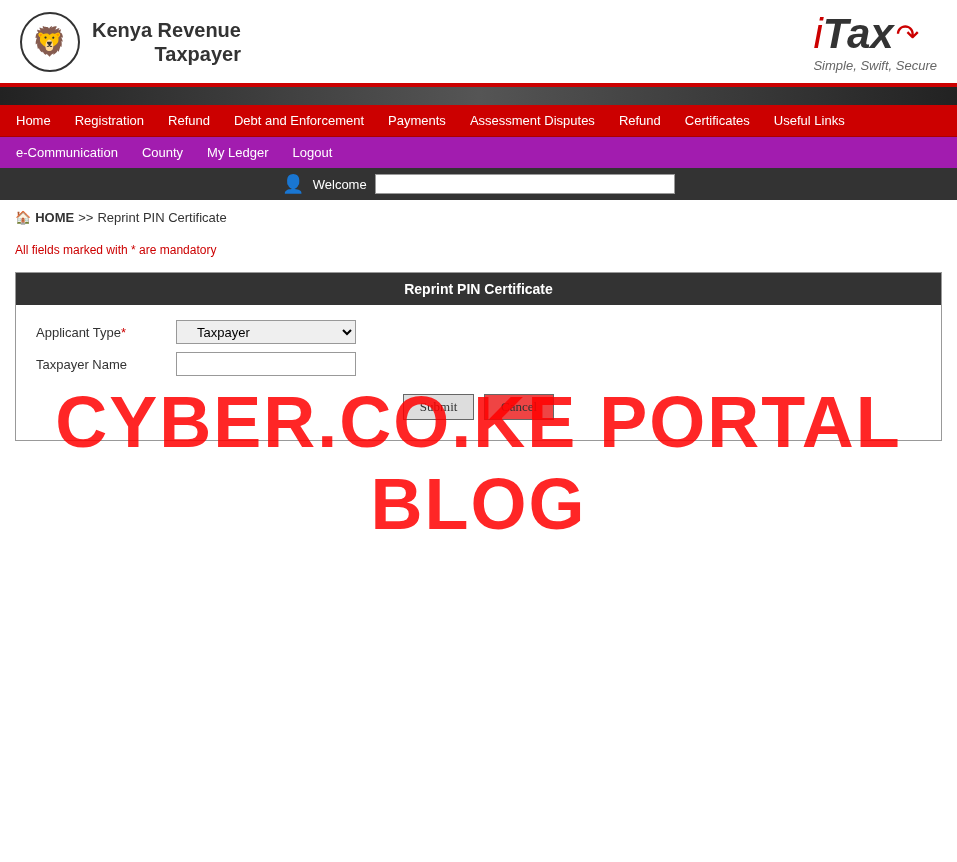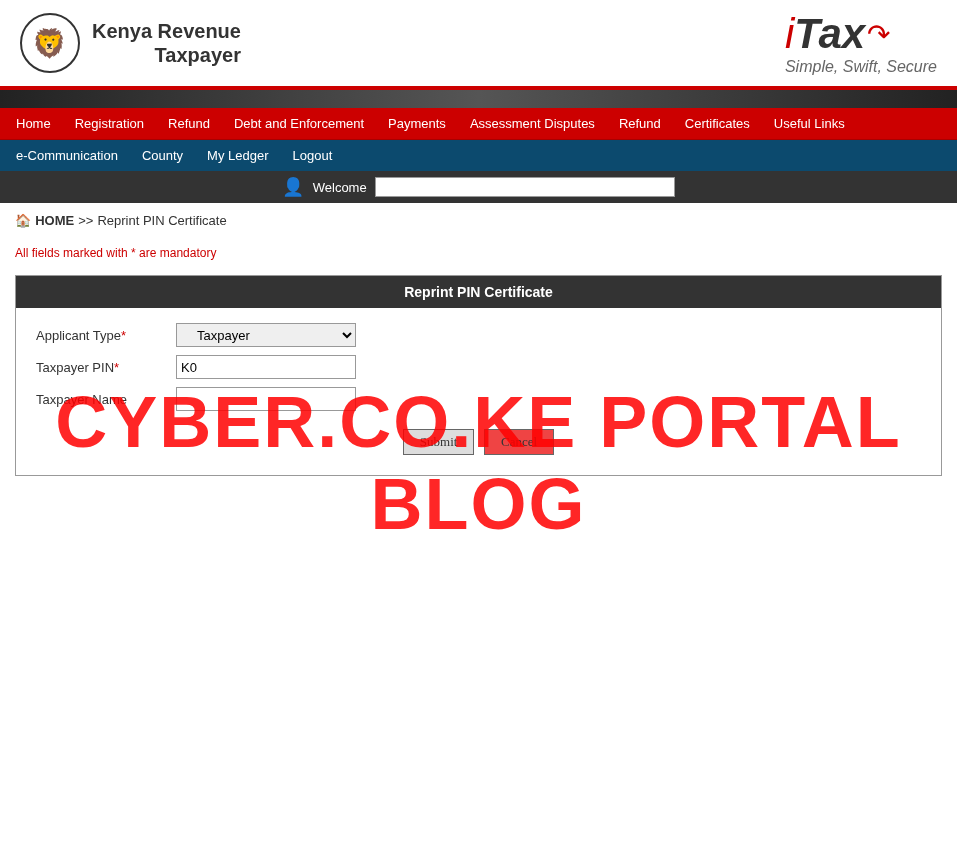--- a/index.html
+++ b/index.html
@@ -13,21 +13,21 @@
     .kra-text { font-size: 20px; font-weight: bold; color: #333; line-height: 1.2; text-align: right; }
     .itax-logo { text-align: right; }
 
     
     .black-bar { height: 18px; background: linear-gradient(to right, #222, #555, #222); }
 
     
     .nav-primary { background: #cc0000; display: flex; flex-wrap: wrap; padding: 0 4px; }
     .nav-primary a { color: #fff; text-decoration: none; padding: 8px 12px; font-size: 13px; display: block; white-space: nowrap; }
 
-    .nav-secondary { background: #0c4a6e; display: flex; padding: 0 4px; border-top: 1px solid #aa0000; }
+    .nav-secondary { background: #a21caf; display: flex; padding: 0 4px; border-top: 1px solid #aa0000; }
     .nav-secondary a { color: #fff; text-decoration: none; padding: 8px 12px; font-size: 13px; display: block; }
 
     
     .welcome-bar { background: #333; display: flex; align-items: center; justify-content: center; padding: 5px 10px; gap: 8px; }
     .welcome-icon { color: #90cc70; font-size: 18px; }
     .welcome-label { color: #fff; font-size: 13px; }
     .welcome-value { background: #fff; width: 300px; height: 20px; display: inline-block; border: 1px solid #999; }
 
     
     .breadcrumb { padding: 10px 15px; font-size: 13px; color: #333; display: flex; align-items: center; gap: 4px; }
@@ -68,21 +68,21 @@
       <div>Kenya Revenue</div>
       <div>Taxpayer</div>
     </div>
   </div>
   <div class="itax-logo">
     <div style="display:flex;align-items:center;gap:0;">
       <span style="font-size:42px;font-style:italic;color:#cc0000;font-weight:normal;">i</span>
       <span style="font-size:42px;font-style:italic;color:#333;font-weight:bold;">Tax</span>
       <span style="color:#cc0000;font-size:28px;margin-left:2px;">↷</span>
     </div>
-    <div style="font-size:16px;color:#666;font-style:italic;text-align:center;">Simple, Swift, Secure</div>
+    <div style="font-size:13px;color:#666;font-style:italic;text-align:center;">Simple, Swift, Secure</div>
   </div>
 </div>
 
 <div class="black-bar"></div>
 
 <div class="nav-primary">
   <a href="#">Home</a>
   <a href="#">Registration</a>
   <a href="#">Refund</a>
   <a href="#">Debt and Enforcement</a>
@@ -122,26 +122,20 @@
     <div class="form-row">
       <label class="form-label">
         <span>Applicant Type</span><span class="required">*</span>
       </label>
       <select class="form-select">
         <option value="Taxpayer">Taxpayer</option>
         <option value="Tax Agent">Tax Agent</option>
       </select>
     </div>
 
-    <div class="form-row">
-      <label class="form-label">
-        <span>Taxpayer PIN</span><span class="required">*</span>
-      </label>
-      <input type="text" class="form-input" value="K0" style="">
-    </div>
 
     <div class="form-row">
       <label class="form-label">Taxpayer Name</label>
       <input type="text" class="form-input" value="" style="">
     </div>
 
     <div class="form-buttons">
       <button class="btn btn-submit">Submit</button>
       <button class="btn btn-cancel">Cancel</button>
     </div>

